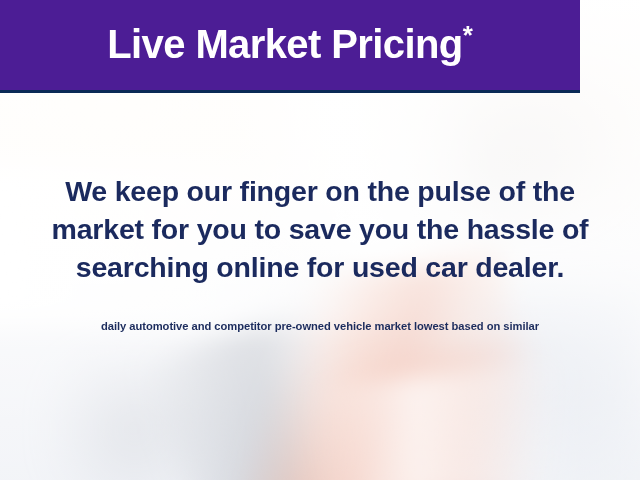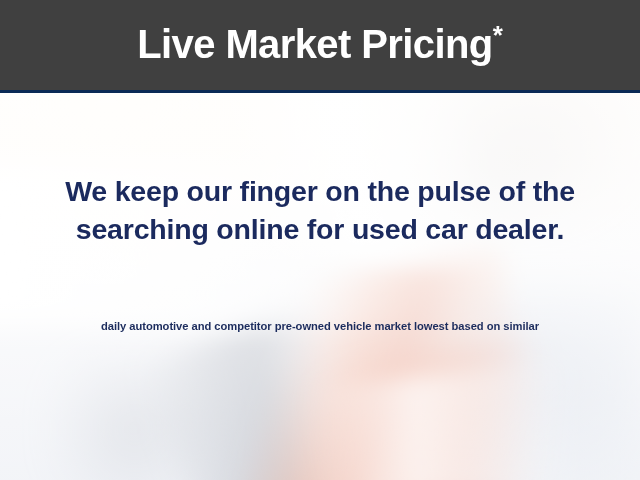--- a/index.html
+++ b/index.html
@@ -199,23 +199,23 @@
         rgba(255,255,255,0.80) 52%,
         rgba(255,255,255,0.66) 72%,
         rgba(255,255,255,0.52) 100%);
   }
 
   
   .header-bar {
     position: absolute;
     left: 0;
     top: 0;
-    width: 640px;
+    width: 580px;
     height: 93px;
-    background: #404040;
+    background: #4c1d95;
     border-bottom: 3px solid #0a2a56;
     box-sizing: border-box;
     display: flex;
     align-items: center;
     justify-content: center;
     z-index: 5;
   }
   .header-title {
     color: #ffffff;
     font-size: 40px;
@@ -300,20 +300,21 @@
   <div class="header-bar">
     <div class="header-title">
       <span>Live Market Pricing</span><span class="star">*</span>
     </div>
   </div>
 
   <div class="content">
 
     <div class="headline">
       <span class="hl-line">We keep our finger on the pulse of the</span>
+      <span class="hl-line">market for you to save you the hassle of</span>
       <span class="hl-line">searching online for used car dealer.</span>
     </div>
 
     <div class="disclaimer">
       <span class="dc-line">daily automotive and competitor pre-owned vehicle market lowest based on similar</span>
     </div>
 
   </div>
 </div>
 

